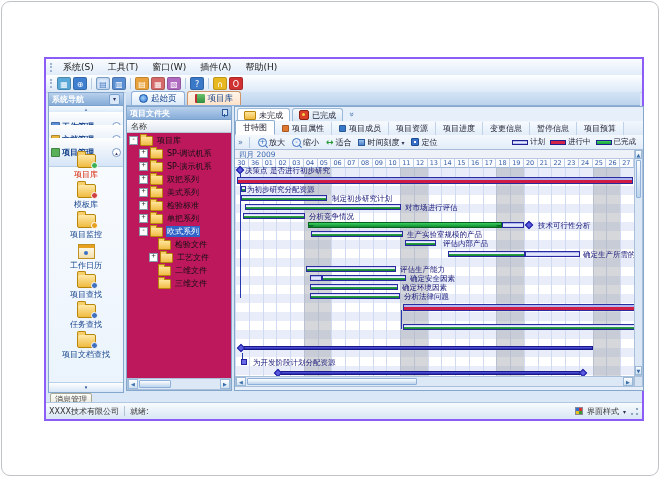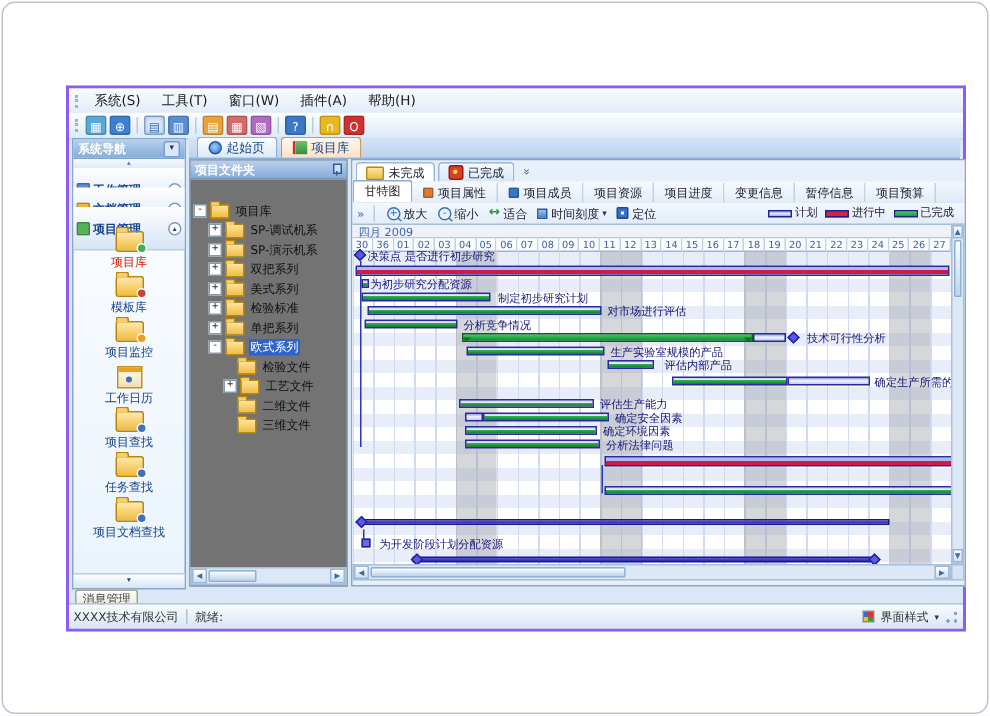--- a/index.html
+++ b/index.html
@@ -34,21 +34,21 @@
   .sitem.sel .sitem-label{color:#d42000;}
   .bfold{width:17px;height:12px;margin:2px auto 0;background:linear-gradient(#ffe9a8,#efba40);border:1px solid #b8860b;border-radius:2px;position:relative;}
   .bfold::before{content:"";position:absolute;left:-1px;top:-4px;width:7px;height:3px;background:#f6cf6a;border:1px solid #b8860b;border-bottom:none;border-radius:2px 2px 0 0;}
   .badge{position:absolute;right:-3px;bottom:-2px;width:7px;height:7px;border-radius:50%;border:1px solid #fff;box-sizing:border-box;}
   .calico{width:15px;height:13px;margin:2px auto 0;background:linear-gradient(#fffdf2,#f2dfae);border:1px solid #c09020;position:relative;}
   .calico::before{content:"";position:absolute;left:0;top:0;right:0;height:3px;background:#e8a020;}
   .calico::after{content:"";position:absolute;left:5px;top:6px;width:4px;height:4px;border-radius:50%;background:#3a70c8;}
   .side-bottom{position:absolute;left:0;right:0;bottom:0;height:9px;background:linear-gradient(#fefefe,#d6e5f7);border-top:1px solid #b8cfe8;text-align:center;font-size:5px;line-height:8px;color:#15428b;}
   .msg-tab{position:absolute;left:4px;top:334px;width:42px;height:13px;background:linear-gradient(#fdfdfa,#e8e6da);border:1px solid #a8a890;border-radius:2px 2px 0 0;font-size:8px;color:#444;text-align:center;line-height:12px;box-sizing:border-box;}
   
-  #treepanel{position:absolute;left:80px;top:47px;width:106px;height:285px;background:#737373;border:1px solid #86a7cc;box-sizing:border-box;}
+  #treepanel{position:absolute;left:80px;top:47px;width:106px;height:285px;background:#be185d;border:1px solid #86a7cc;box-sizing:border-box;}
   .tree-header{position:absolute;left:0;top:0;right:0;height:13px;background:linear-gradient(#b8d0ec,#86acd8);border-bottom:1px solid #7aa0cc;display:flex;align-items:center;color:#fff;font-size:8px;font-weight:bold;padding:0 3px;box-sizing:border-box;}
   .pin{margin-left:auto;width:8px;height:9px;position:relative;}
   .pin::before{content:"";position:absolute;left:2px;top:0;width:4px;height:5px;background:#cfe2f6;border:1px solid #2a5a9c;}
   .pin::after{content:"";position:absolute;left:4px;top:5px;width:1px;height:3px;background:#2a5a9c;}
   .tree-colhead{position:absolute;left:0;top:13px;right:0;height:13px;background:linear-gradient(#fcfdfe,#e1e7f0);border-bottom:1px solid #b8c4d4;font-size:8px;color:#333;line-height:13px;padding-left:4px;box-sizing:border-box;}
   .tree-rows{position:absolute;left:0;top:27px;right:0;bottom:12px;overflow:hidden;}
   .trow{height:13px;display:flex;align-items:center;font-size:8px;color:#111;white-space:nowrap;overflow:hidden;}
   .texp{width:7px;height:7px;border:1px solid #8899aa;background:#fff;font-size:7px;line-height:5px;text-align:center;color:#333;margin-right:2px;flex:none;font-family:"DejaVu Sans Mono",monospace;}
   .tspace{width:9px;flex:none;}
   .tfold{width:11px;height:8px;flex:none;background:linear-gradient(#ffe49a,#f0bc46);border:1px solid #b8860b;border-radius:1px;position:relative;margin-right:3px;}
@@ -229,20 +229,21 @@
         </div>
       <div class="side-bottom">▾</div>
     </div>
     <div class="msg-tab">消息管理</div>
 
     <div id="treepanel">
       <div class="tree-header">
         <span>项目文件夹</span>
         <span class="pin"></span>
       </div>
+      <div class="tree-colhead">名称</div>
       <div class="tree-rows" id="treeRows">
           <div class="trow" style="padding-left: 2px;">
             <div class="texp">-</div>
             <div class="tfold"></div>
             <div class="tlabel">项目库</div>
           </div>
           <div class="trow" style="padding-left: 12px;">
             <div class="texp">+</div>
             <div class="tfold"></div>
             <div class="tlabel">SP-调试机系</div>

